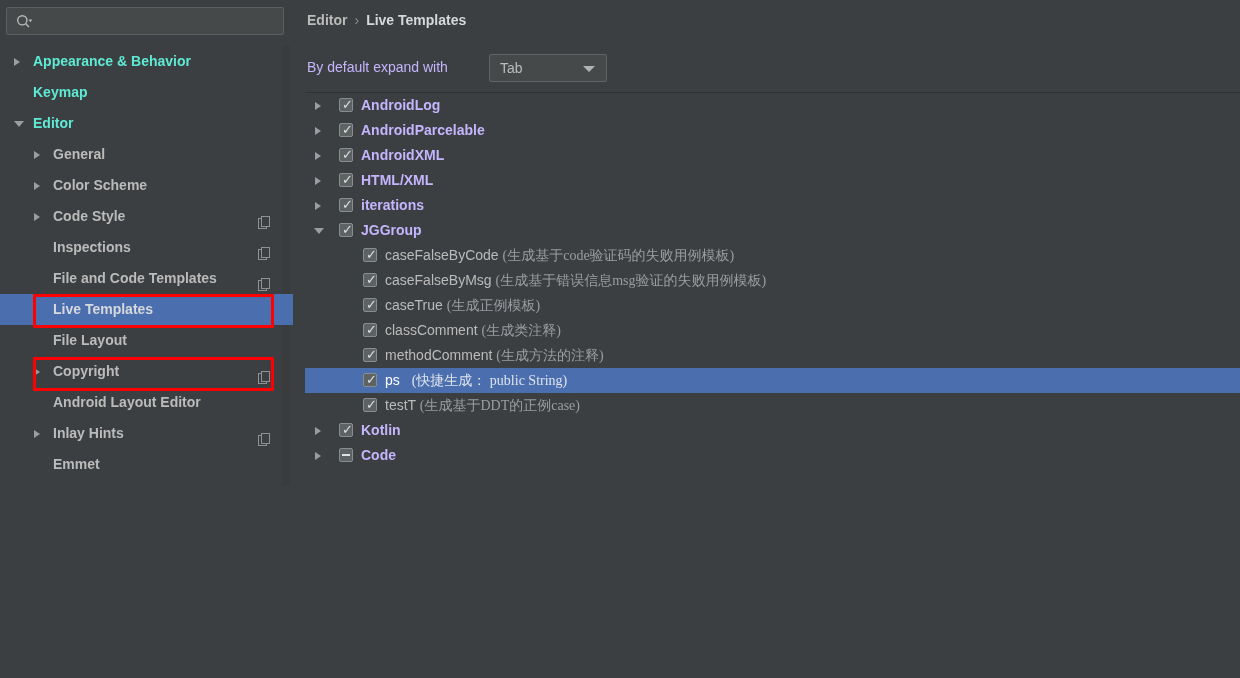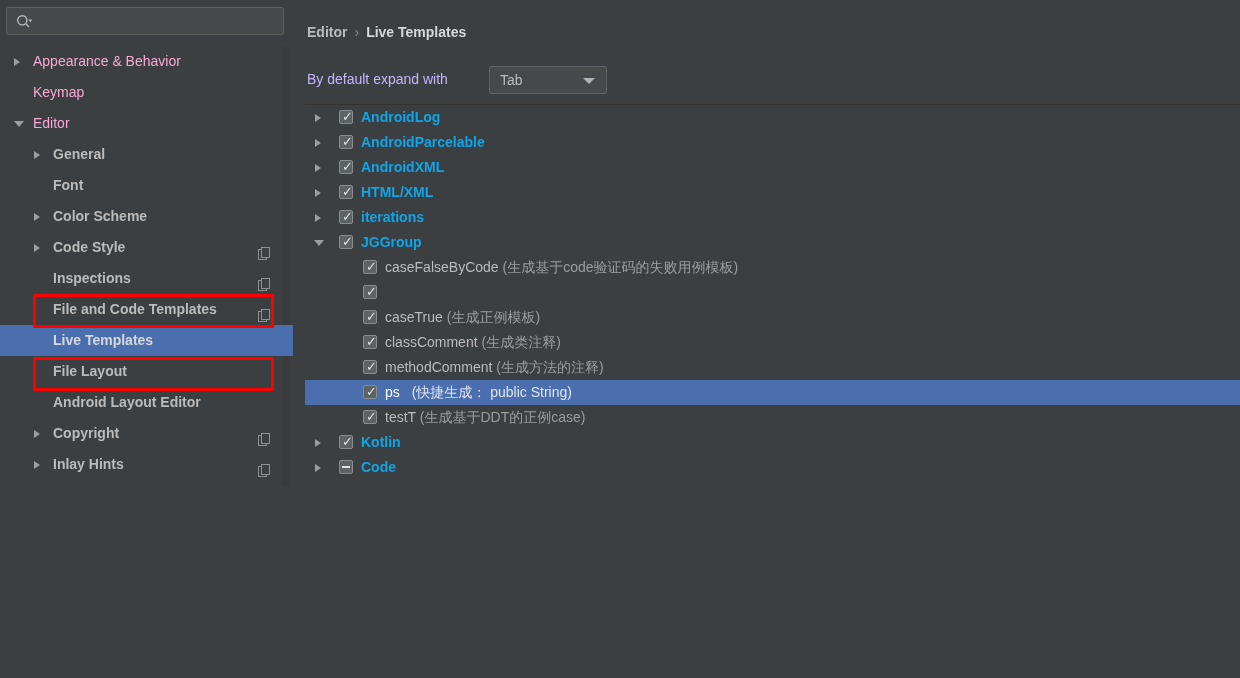--- a/index.html
+++ b/index.html
@@ -41,21 +41,21 @@
   .nav-row .arrow {
     position: absolute; width: 0; height: 0; top: 12px;
     border-left: 6px solid #9a9da1; border-top: 4px solid transparent;
     border-bottom: 4px solid transparent;
   }
   .nav-row .arrow.down {
     border-left: 5px solid transparent; border-right: 5px solid transparent;
     border-top: 6px solid #9a9da1; border-bottom: 0; top: 13px;
   }
   .nav-row .lbl { position: absolute; top: 0; font-weight: bold; }
-  .nav-row.bold .lbl { font-weight: normal; color: #f9a8d4; }
+  .nav-row.bold .lbl { font-weight: bold; color: #5eead4; }
   .nav-row .copy-ic { position: absolute; right: 22px; top: 8px; width: 13px; height: 13px; }
   
   .lvl0 .arrow { left: 14px; }  .lvl0 .lbl { left: 33px; }
   .lvl1 .arrow { left: 34px; }  .lvl1 .lbl { left: 53px; }
 
   #sb-scroll {
     position: absolute; left: 282px; top: 48px; width: 8px; height: 578px;
     background: #5a5d5e; border-radius: 0;
   }
   #sb-track {
@@ -63,21 +63,21 @@
     background: #393b3c;
   }
 
   
   #pane-div {
     position: absolute; left: 293px; top: 0; width: 5px; height: 678px;
     background: #3c3f41;
   }
 
   
-  #main { position: absolute; left: 298px; top: 16px; width: 942px; height: 638px; background: #3c3f41; }
+  #main { position: absolute; left: 298px; top: 4px; width: 942px; height: 638px; background: #3c3f41; }
   #breadcrumb {
     position: absolute; left: 9px; top: 8px; font-size: 14px; font-weight: bold;
     color: #bbbbbb; white-space: nowrap;
   }
   #breadcrumb .sep { color: #8a8d8f; font-weight: normal; padding: 0 7px; }
   #breadcrumb .leaf { color: #d6d9db; }
 
   #expand-row { position: absolute; left: 9px; top: 50px; height: 28px; }
   #expand-label { position: absolute; left: 0; top: 5px; font-size: 14px; color: #c4b5fd; white-space: nowrap; }
   #expand-combo {
@@ -99,24 +99,24 @@
   .tt-row.sel { background: #4b6eaf; }
   .tt-row .tarrow { position: absolute; left: 10px; top: 9px; width: 0; height: 0;
     border-left: 6px solid #9a9da1; border-top: 4px solid transparent; border-bottom: 4px solid transparent; }
   .tt-row .tarrow.down { left: 9px; top: 10px;
     border-left: 5px solid transparent; border-right: 5px solid transparent;
     border-top: 6px solid #9a9da1; border-bottom: 0; }
   .cbx { position: absolute; top: 5px; width: 14px; height: 14px;
     background: #5d6263; border: 1px solid #8a8d8f; border-radius: 2px; }
   .cbx .tick { position: absolute; left: 2px; top: -2px; font-size: 13px; color: #dfe1e3; line-height: 16px; }
   .cbx .dash { position: absolute; left: 2px; top: 5px; width: 8px; height: 2px; background: #dfe1e3; }
-  .tt-row .grplbl { position: absolute; font-weight: bold; color: #0ea5e9; }
+  .tt-row .grplbl { position: absolute; font-weight: bold; color: #c4b5fd; }
   .tt-row .tmplname { position: absolute; color: #bbbbbb; }
   .tt-row.sel .tmplname { color: #ffffff; }
-  .tt-row .tmpldesc { color: #9a9da1; font-weight: normal; }
+  .tt-row .tmpldesc { color: #9a9da1; font-weight: normal; font-family: Liberation Serif, serif; }
   .tt-row.sel .tmpldesc { color: #dfe4ee; margin-left: 8px; }
   
   .g .cbx { left: 34px; }  .g .grplbl { left: 56px; }
   
   .c .cbx { left: 58px; }  .c .tmplname { left: 80px; }
 
   
   #detail { position: absolute; left: 0; top: 486px; width: 1240px; height: 192px; background: #3c3f41; }
 
   
@@ -155,23 +155,20 @@
         </div>
         <div class="nav-row lvl0 bold">
           <span class="arrow down"></span>
           <span class="lbl">Editor</span>
         </div>
         <div class="nav-row lvl1">
           <span class="arrow"></span>
           <span class="lbl">General</span>
         </div>
         <div class="nav-row lvl1">
-          <span class="lbl">Font</span>
-        </div>
-        <div class="nav-row lvl1">
           <span class="arrow"></span>
           <span class="lbl">Color Scheme</span>
         </div>
         <div class="nav-row lvl1">
           <span class="arrow"></span>
           <span class="lbl">Code Style</span>
           <span class="copy-ic"><svg viewBox="0 0 13 13">
               <rect x="0.5" y="2.5" width="8" height="10" fill="none" stroke="#8f9295"></rect>
               <rect x="3.5" y="0.5" width="8" height="10" fill="#3c3f41" stroke="#8f9295"></rect>
             </svg></span>
@@ -190,29 +187,29 @@
               <rect x="3.5" y="0.5" width="8" height="10" fill="#3c3f41" stroke="#8f9295"></rect>
             </svg></span>
         </div>
         <div class="nav-row lvl1 sel">
           <span class="lbl">Live Templates</span>
         </div>
         <div class="nav-row lvl1">
           <span class="lbl">File Layout</span>
         </div>
         <div class="nav-row lvl1">
+          <span class="arrow"></span>
+          <span class="lbl">Copyright</span>
+          <span class="copy-ic"><svg viewBox="0 0 13 13">
+              <rect x="0.5" y="2.5" width="8" height="10" fill="none" stroke="#8f9295"></rect>
+              <rect x="3.5" y="0.5" width="8" height="10" fill="#3c3f41" stroke="#8f9295"></rect>
+            </svg></span>
+        </div>
+        <div class="nav-row lvl1">
           <span class="lbl">Android Layout Editor</span>
-        </div>
-        <div class="nav-row lvl1">
-          <span class="arrow"></span>
-          <span class="lbl">Copyright</span>
-          <span class="copy-ic"><svg viewBox="0 0 13 13">
-              <rect x="0.5" y="2.5" width="8" height="10" fill="none" stroke="#8f9295"></rect>
-              <rect x="3.5" y="0.5" width="8" height="10" fill="#3c3f41" stroke="#8f9295"></rect>
-            </svg></span>
         </div>
         <div class="nav-row lvl1">
           <span class="arrow"></span>
           <span class="lbl">Inlay Hints</span>
           <span class="copy-ic"><svg viewBox="0 0 13 13">
               <rect x="0.5" y="2.5" width="8" height="10" fill="none" stroke="#8f9295"></rect>
               <rect x="3.5" y="0.5" width="8" height="10" fill="#3c3f41" stroke="#8f9295"></rect>
             </svg></span>
         </div>
         <div class="nav-row lvl1">
@@ -304,20 +301,21 @@
         <div class="tt-row c">
           <span class="cbx">
             <span class="tick">✓</span>
           </span>
           <span class="tmplname"><span>caseFalseByCode</span> <span class="tmpldesc">(生成基于code验证码的失败用例模板)</span></span>
         </div>
         <div class="tt-row c">
           <span class="cbx">
             <span class="tick">✓</span>
           </span>
+          <span class="tmplname"><span>caseFalseByMsg</span> <span class="tmpldesc">(生成基于错误信息msg验证的失败用例模板)</span></span>
         </div>
         <div class="tt-row c">
           <span class="cbx">
             <span class="tick">✓</span>
           </span>
           <span class="tmplname"><span>caseTrue</span> <span class="tmpldesc">(生成正例模板)</span></span>
         </div>
         <div class="tt-row c">
           <span class="cbx">
             <span class="tick">✓</span>

